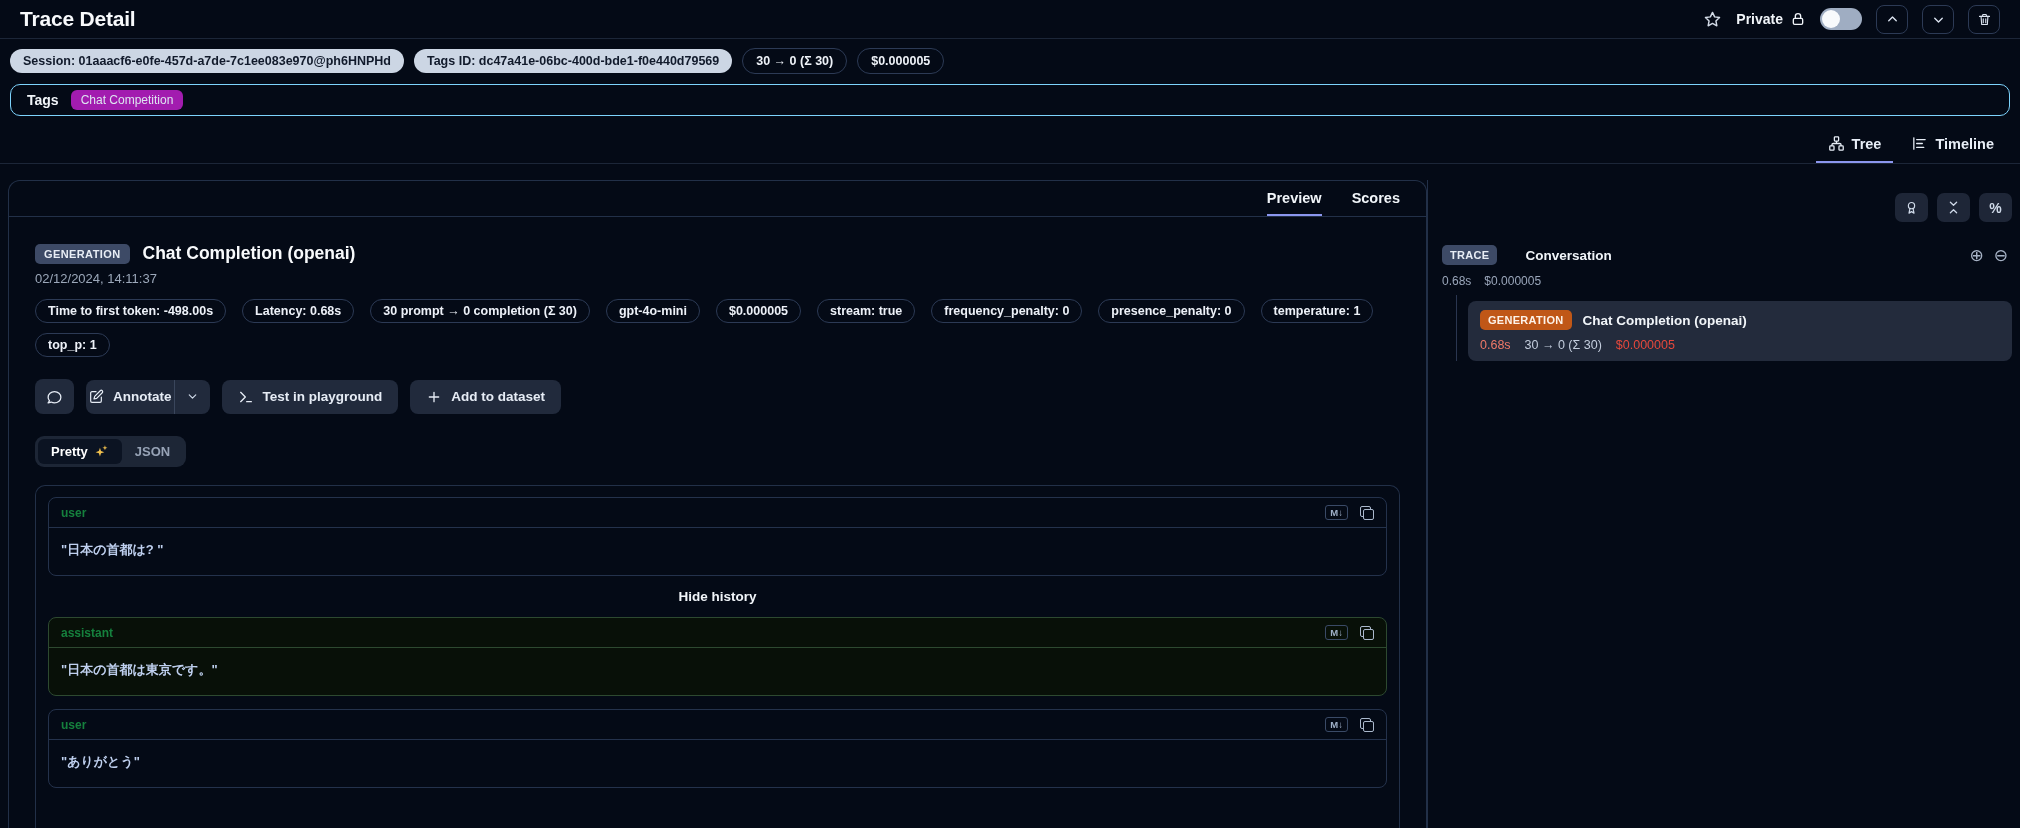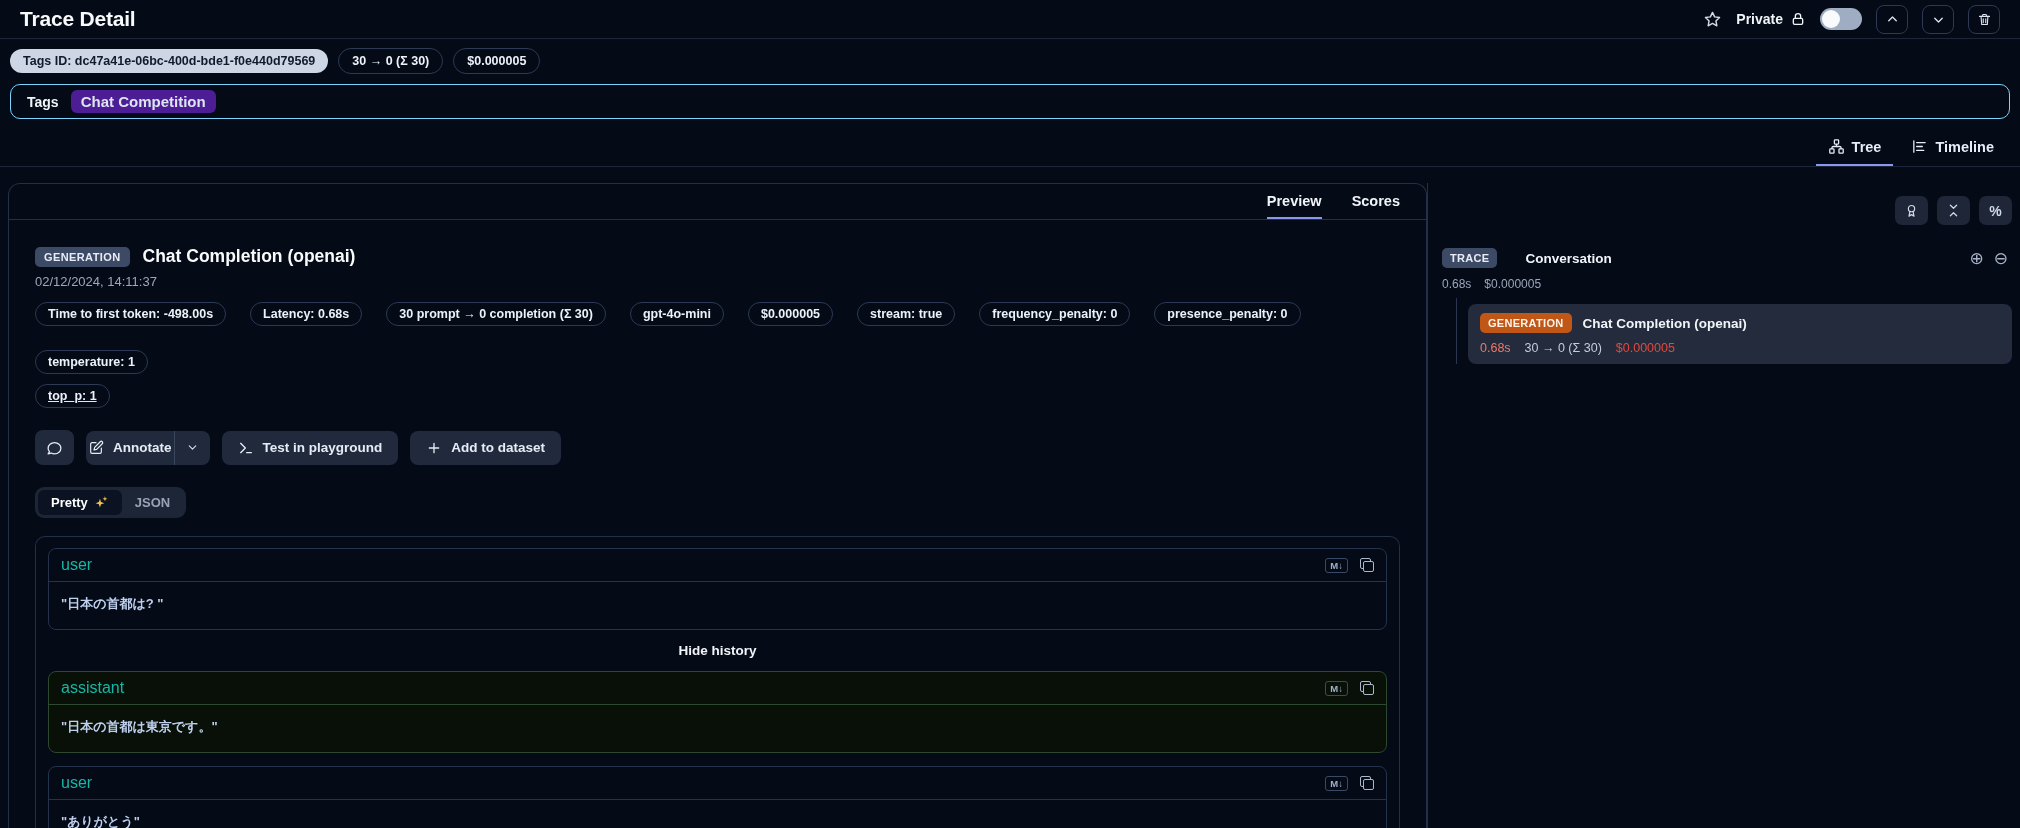--- a/index.html
+++ b/index.html
@@ -33,21 +33,21 @@
   .pill { border-radius:999px; font-size:12.5px; font-weight:700; padding:5px 13px; white-space:nowrap; }
   .pill.filled { background:#ccd6e4; color:#111a2b; }
   .pill.outline { border:1px solid #2c3a55; color:#eef2f8; }
 
   
   .tags-row {
     margin:5px 10px 0; border:1px solid #7dd3fc; border-radius:10px;
     display:flex; align-items:center; gap:12px; padding:5px 16px; flex:0 0 auto; min-height:31px;
   }
   .tags-label { font-size:14px; font-weight:700; color:#f1f5f9; }
-  .tag-chip { background:#4c1d95; color:#dde5f0; font-size:15px; font-weight:700; padding:3px 10px; border-radius:6px; }
+  .tag-chip { background:#a21caf; color:#dde5f0; font-size:12px; font-weight:400; padding:3px 10px; border-radius:6px; }
 
   
   .view-tabbar {
     margin-top:12px; border-bottom:1px solid #1c2638; display:flex; justify-content:flex-end;
     gap:6px; padding-right:14px; flex:0 0 auto;
   }
   .view-tab {
     display:flex; align-items:center; gap:7px; padding:7px 12px 9px; font-size:14.5px; font-weight:600;
     color:#e8eef7; border-bottom:2px solid transparent; cursor:pointer;
   }
@@ -68,22 +68,22 @@
   .card-body { padding:26px 26px 0; flex:1 1 auto; min-height:0; display:flex; flex-direction:column; }
 
   .obs-title-row { display:flex; align-items:center; gap:13px; }
   .type-badge {
     background:#3d4a66; color:#e8edf5; font-size:11px; font-weight:700;
     padding:4px 9px; border-radius:5px; letter-spacing:0.4px;
   }
   .obs-title { font-size:17.5px; font-weight:700; color:#f8fafc; }
   .obs-timestamp { margin-top:7px; font-size:13px; color:#9ca8ba; }
 
-  .pills-row { margin-top:13px; display:flex; flex-wrap:wrap; gap:24px; }
-  .pills-row + .pills-row { margin-top:10px;text-decoration:underline; }
+  .pills-row { margin-top:13px; display:flex; flex-wrap:wrap; gap:16px; }
+  .pills-row + .pills-row { margin-top:10px; }
   .m-pill { border:1px solid #2c3a55; border-radius:999px; padding:4px 12px; font-size:12.5px; font-weight:700; color:#edf1f8; white-space:nowrap; }
 
   .actions-row { margin-top:22px; display:flex; align-items:center; gap:12px; }
   .act-btn {
     background:#212a3c; border:none; border-radius:8px; color:#e6ecf5; cursor:pointer;
     display:flex; align-items:center; gap:9px; padding:9px 16px; font-size:13.5px; font-weight:600;
     font-family:"Liberation Sans", sans-serif;
   }
   .act-btn.icon-only { padding:9px 11px; }
   .split-btn { display:flex; background:#212a3c; border-radius:8px; overflow:hidden; }
@@ -96,21 +96,21 @@
   .seg.active { background:#0b1322; color:#ffffff; }
 
   .io-container {
     margin-top:18px; border:1px solid #223048; border-bottom:none; border-radius:10px 10px 0 0;
     padding:11px 12px 0; flex:1 1 auto; min-height:0; overflow:hidden;
   }
   .msg-box { border:1px solid #24324c; border-radius:8px; overflow:hidden; margin-bottom:13px; background:transparent; }
   .msg-box.assistant { border-color:#2d4930; background:#081008; }
   .msg-header { display:flex; align-items:center; justify-content:space-between; padding:7px 12px; border-bottom:1px solid #24324c; }
   .msg-box.assistant .msg-header { border-bottom-color:#2d4930; }
-  .msg-role { font-size:16px; font-weight:400; color:#14b8a6; }
+  .msg-role { font-size:12px; font-weight:700; color:#15803d; }
   .msg-tools { display:flex; align-items:center; gap:12px; }
   .md-toggle { font-size:9.5px; font-weight:700; color:#9fb0c8; border:1px solid #3a4a66; border-radius:3px; padding:1px 4px; cursor:pointer; }
   .copy-icon { position:relative; width:14px; height:14px; cursor:pointer; }
   .copy-icon::before, .copy-icon::after { content:""; position:absolute; width:9px; height:9px; border:1.4px solid #aab8cc; border-radius:2px; }
   .copy-icon::before { left:0; top:0; }
   .copy-icon::after { right:0; bottom:0; background:#040a16; }
   .msg-box.assistant .copy-icon::after { background:#081008; }
   .msg-content { padding:13px 12px 16px; font-size:13px; font-weight:600; color:#bfd0ef; }
   .hide-history { text-align:center; font-size:13.5px; font-weight:700; color:#f1f5f9; margin:5px 0 13px; cursor:pointer; }
 
@@ -187,20 +187,21 @@
             <path d="M9 7V5a1 1 0 011-1h4a1 1 0 011 1v2"></path>
             <path d="M6.5 7l1 13h9l1-13"></path>
             <path d="M10 11v6M14 11v6"></path>
           </svg>
       </span>
     </button>
   </div>
 </div>
 
 <div class="badges-row">
+  <span class="pill filled">Session: 01aaacf6-e0fe-457d-a7de-7c1ee083e970@ph6HNPHd</span>
   <span class="pill filled">Tags ID: dc47a41e-06bc-400d-bde1-f0e440d79569</span>
   <span class="pill outline">30 → 0 (Σ 30)</span>
   <span class="pill outline">$0.000005</span>
 </div>
 
 <div class="tags-row">
   <span class="tags-label">Tags</span>
   <span class="tag-chip">Chat Competition</span>
 </div>
 

